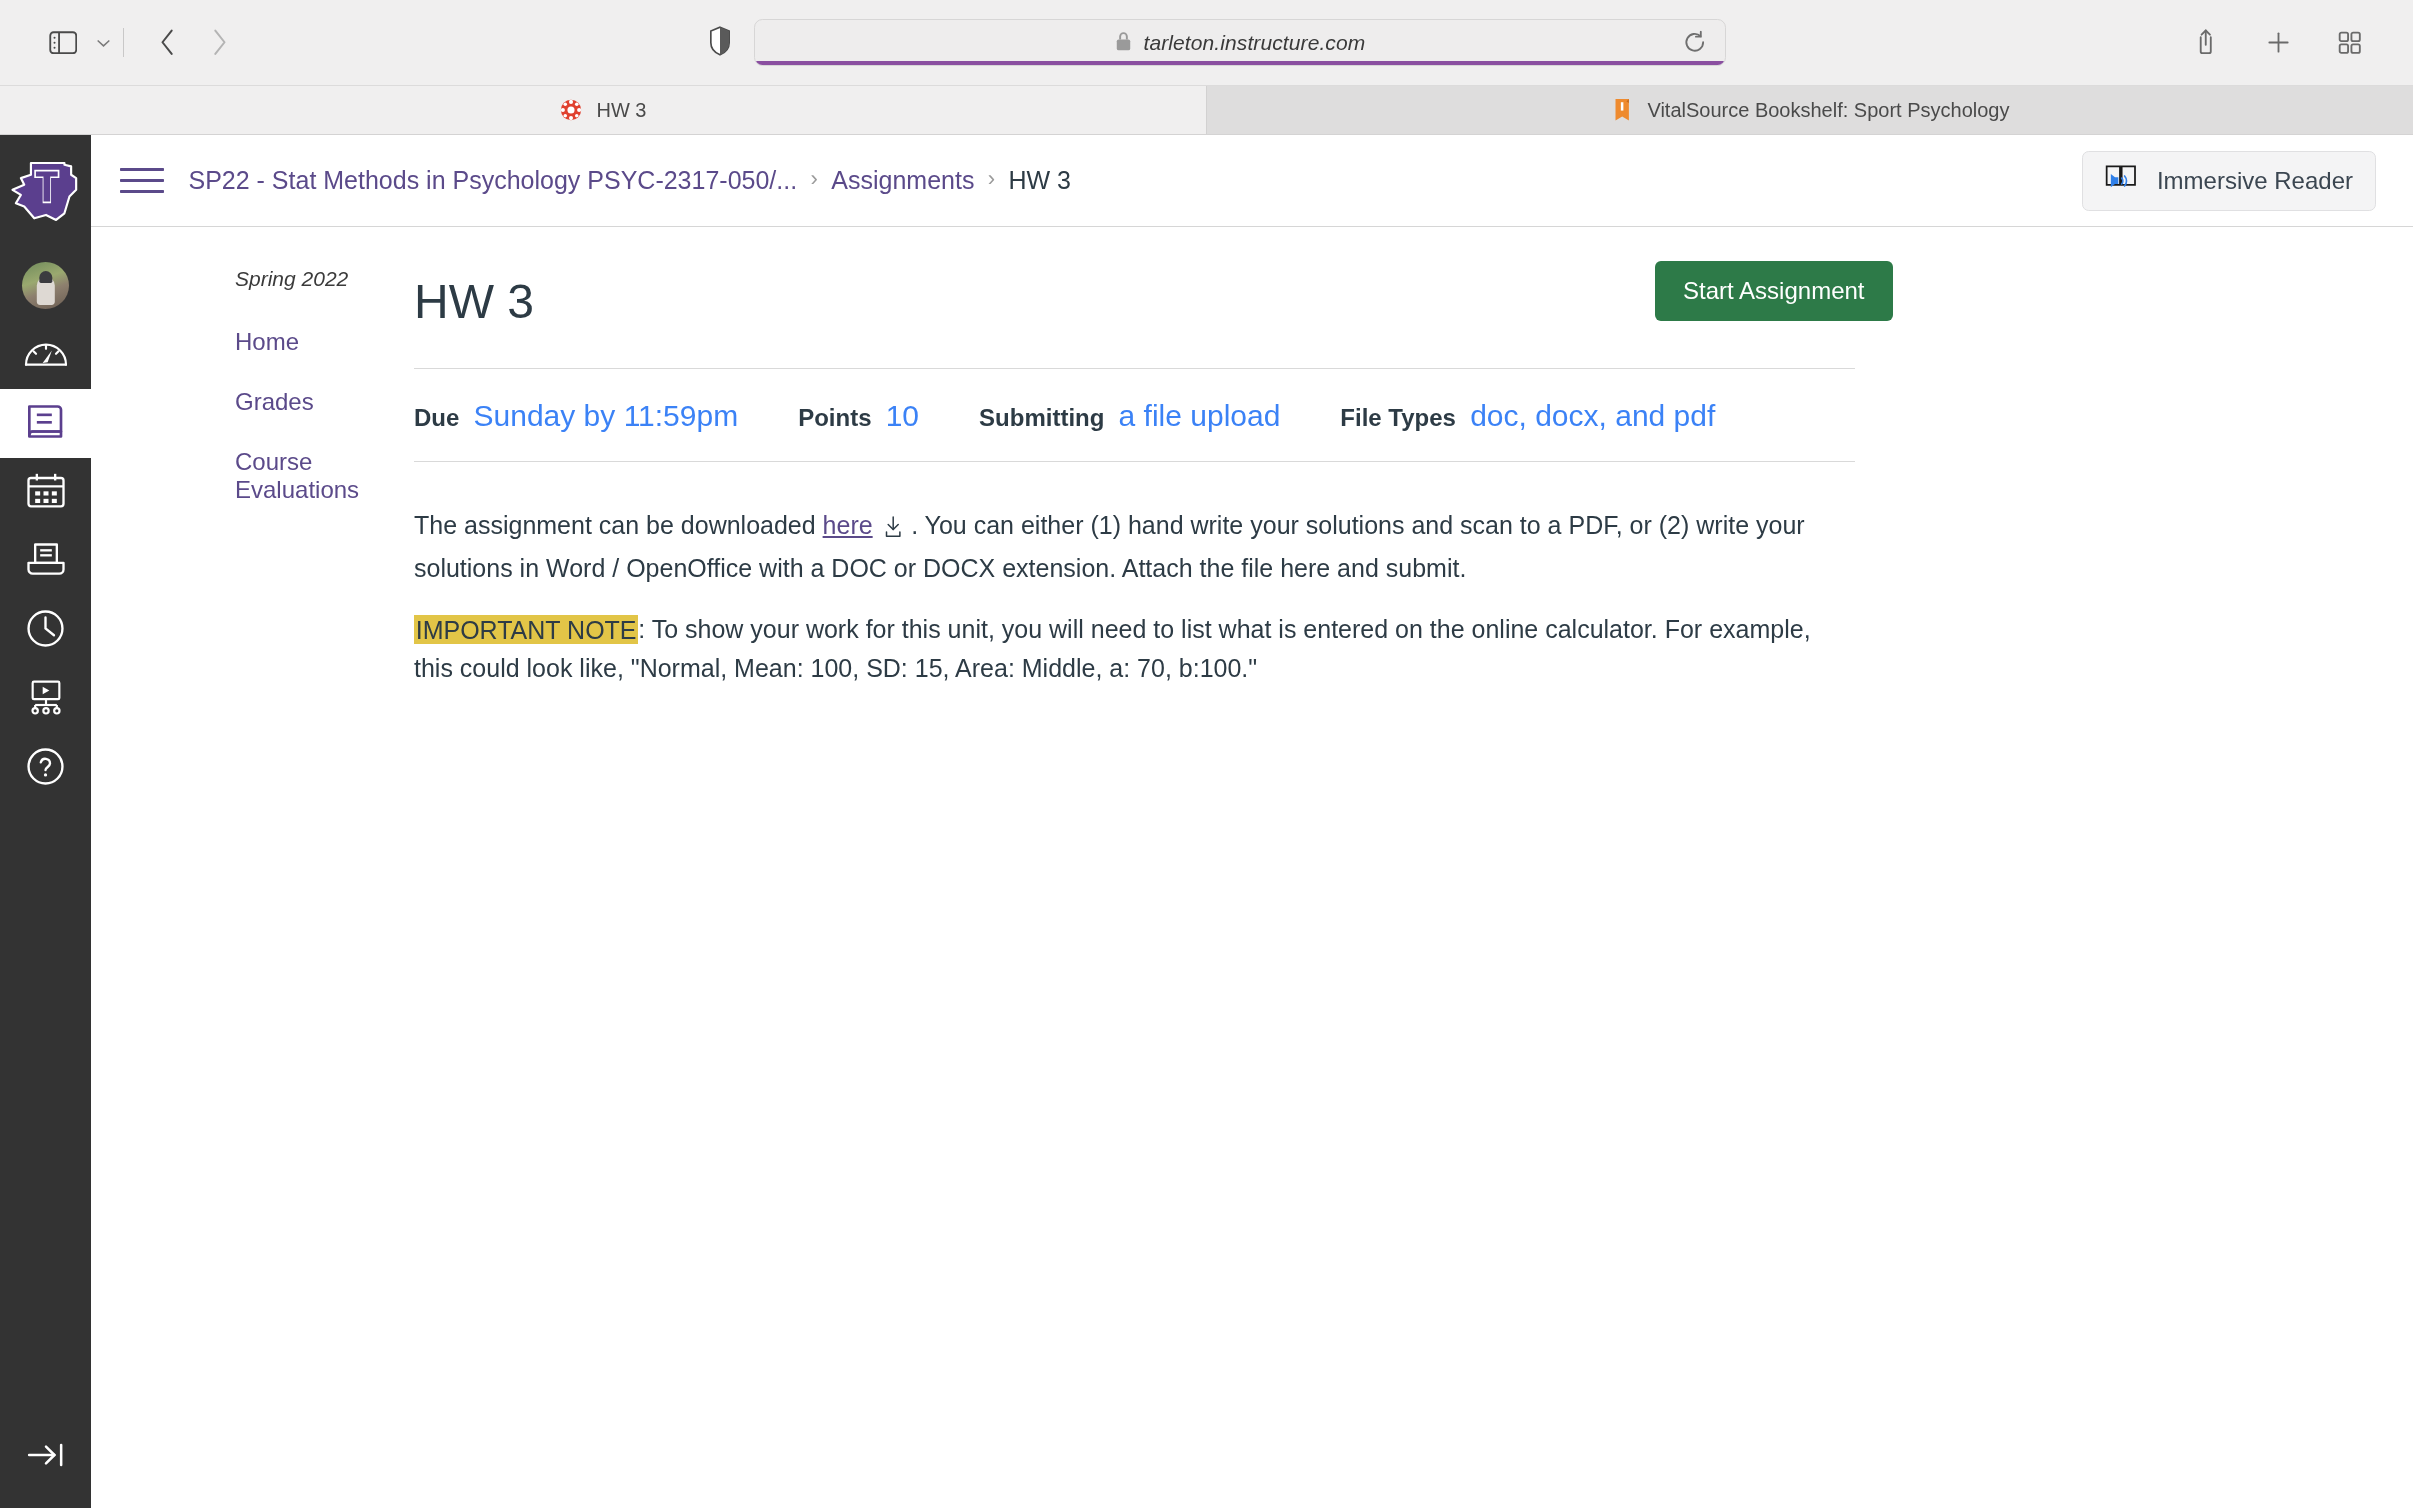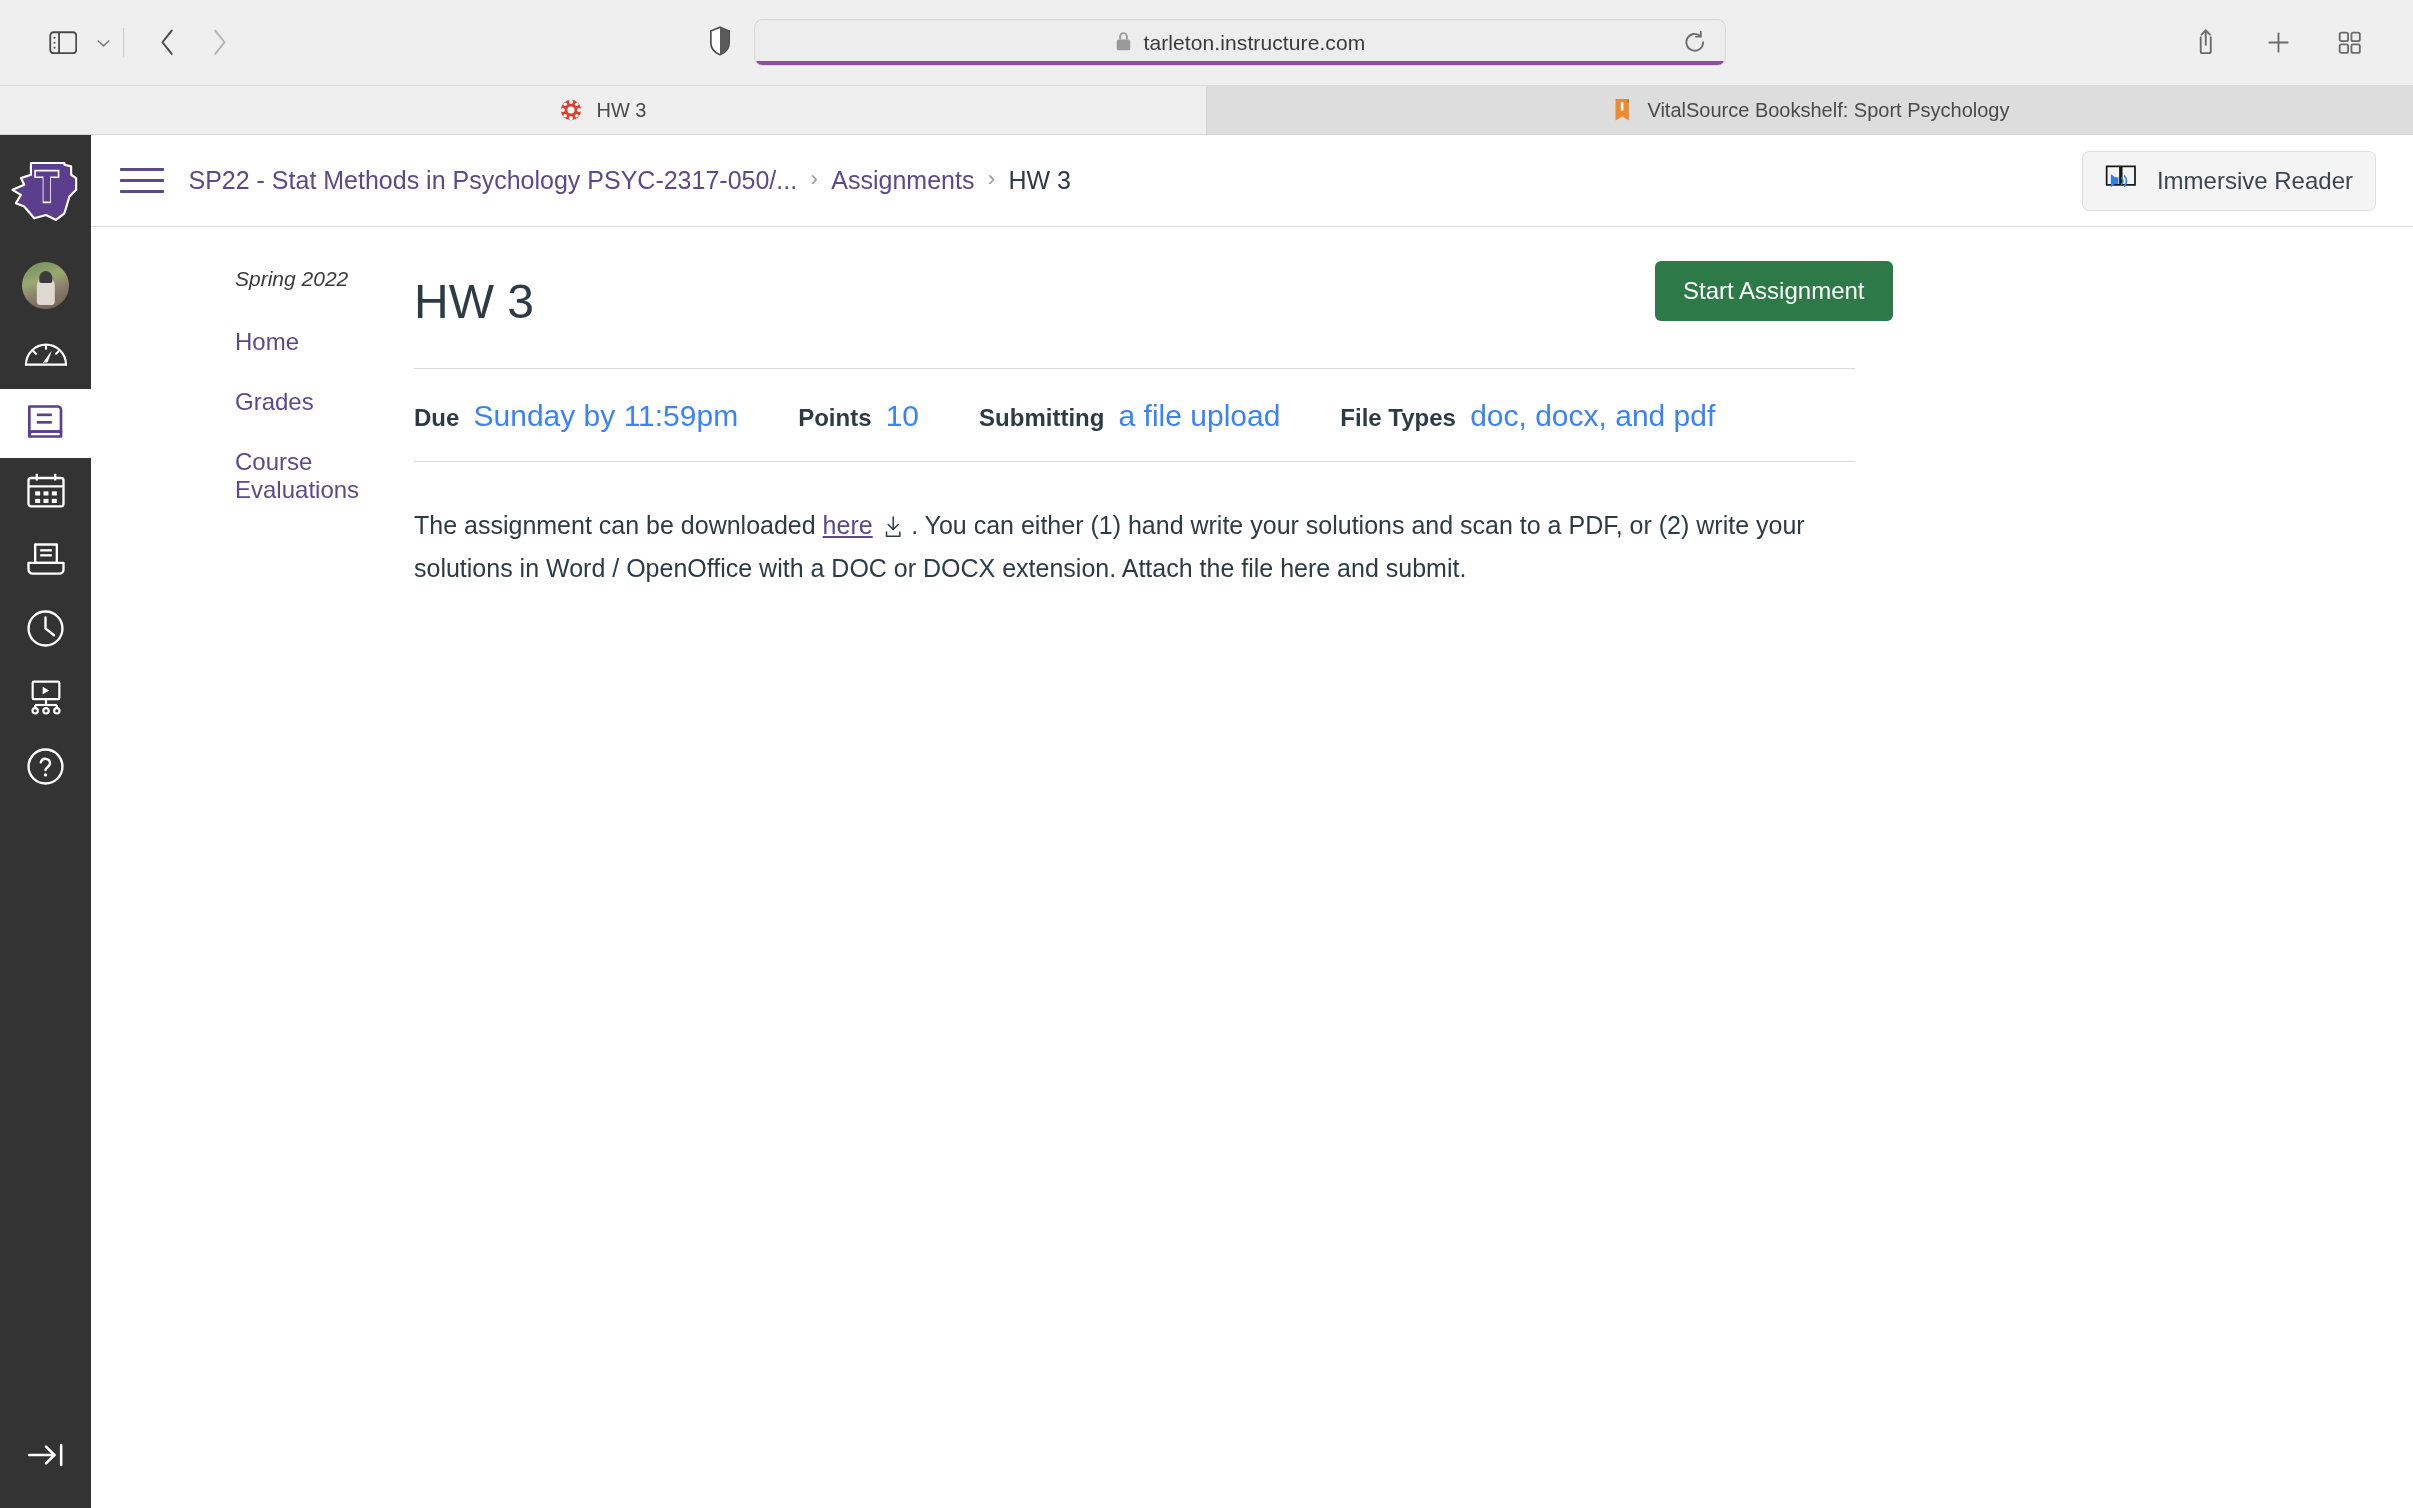--- a/index.html
+++ b/index.html
@@ -18,20 +18,21 @@
     width: 100%;
     background: #f0efef;
     border-bottom: 0.8px solid #d4d3d3;
   }
   .toolbar {
     height: 85px;
     display: flex;
     align-items: center;
     padding: 0 37px;
     gap: 0;
+    font-style: italic;
   }
   .tb-left { display: flex; align-items: center; gap: 0; }
   .icon-btn {
     width: 52px; height: 52px;
     display: flex; align-items: center; justify-content: center;
     border-radius: 6.7px;
     color: #6b6b6b;
   }
   .icon-btn svg { display: block; }
   .sidebar-toggle-group { display: flex; align-items: center; }
@@ -660,19 +661,20 @@
           </div>
         </div>
 
         <div class="body-text">
           <p class="body-p"><span>The assignment can be downloaded </span><a class="body-link" href="#">here</a><span class="dl-icon"><svg width="18.4" height="22" viewBox="0 0 22 26" fill="none" stroke="#2d3b45" stroke-width="1.8" stroke-linecap="round" stroke-linejoin="round">
                   <line x1="11" y1="1" x2="11" y2="16"></line>
                   <polyline points="5,10 11,16 17,10"></polyline>
                   <polyline points="3,19 3,24 19,24 19,19"></polyline>
                 </svg></span><span>.  You can either (1) hand write your solutions and scan to a PDF, or (2) write your solutions in Word / OpenOffice with a DOC or DOCX extension.  Attach the file here and submit.</span></p>
 
+          <p class="body-p"><span class="hl">IMPORTANT NOTE</span><span>: To show your work for this unit, you will need to list what is entered on the online calculator. For example, this could look like, "Normal, Mean: 100, SD: 15, Area: Middle, a: 70, b:100."</span></p>
         </div>
 
       </main>
     </div>
   </div>
 </div>
 
 
 </body></html>

